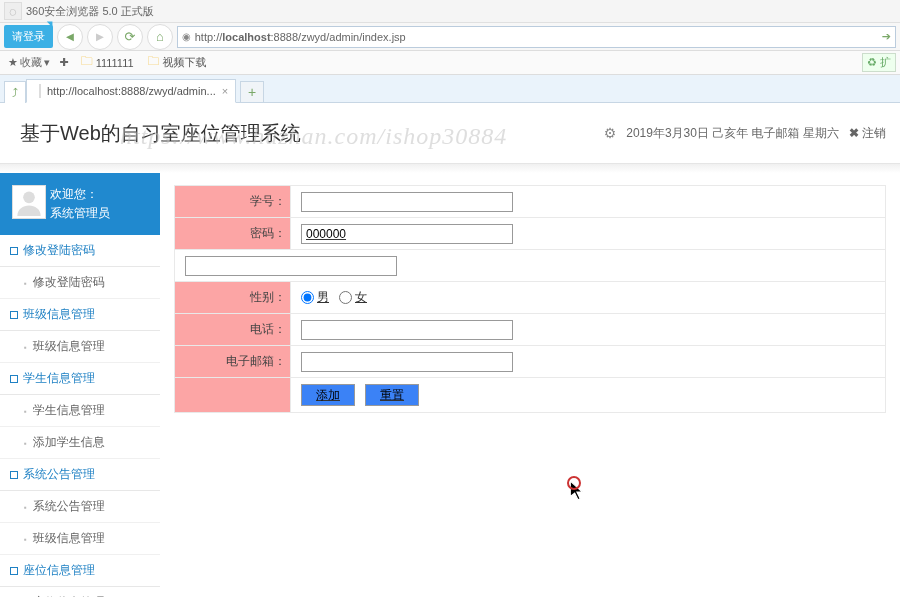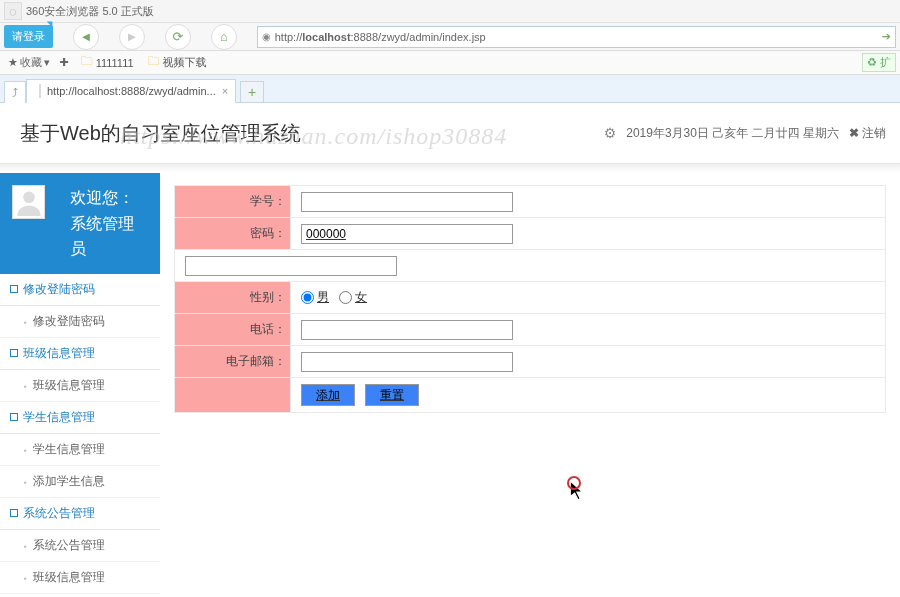--- a/index.html
+++ b/index.html
@@ -3,21 +3,21 @@
 <meta charset="utf-8">
 <style>
 * { margin: 0; padding: 0; box-sizing: border-box; font-family: "Microsoft YaHei", Arial, sans-serif; }
 body { background: #fff; font-size: 12px; color: #333; width: 900px; height: 597px; overflow: hidden; }
 
 
 .browser-top { height: 23px; background: #f5f5f5; display: flex; align-items: center; padding: 0 4px; gap: 4px; border-bottom: 1px solid #e0e0e0; }
 .browser-top .app-icon { width: 18px; height: 18px; background: #eee; border: 1px solid #ddd; display: flex; align-items: center; justify-content: center; font-size: 13px; color: #999; }
 .browser-top .app-title { font-size: 11px; color: #666; }
 
-.browser-nav { height: 28px; background: #f7f7f7; display: flex; align-items: center; padding: 0 4px; gap: 20px; border-bottom: 1px solid #ddd; }
+.browser-nav { height: 28px; background: #f7f7f7; display: flex; align-items: center; padding: 0 4px; gap: 4px; border-bottom: 1px solid #ddd; }
 .login-badge { background: #3bb0e5; color: #fff; font-size: 11px; padding: 4px 8px; border-radius: 2px; position: relative; }
 .login-badge::after { content:''; position:absolute; top: -4px; right: -2px; width: 0; height: 0; border-left: 4px solid transparent; border-right: 4px solid transparent; border-bottom: 4px solid #3bb0e5; transform: rotate(45deg);}
 .nav-btn { width: 26px; height: 26px; border: 1px solid #ddd; border-radius: 13px; background: #fff; display: flex; align-items: center; justify-content: center; color: #7aa868; font-size: 13px; cursor: pointer; }
 .nav-btn.disabled { color: #ccc; }
 .url-bar { flex: 1; height: 22px; border: 1px solid #bcd; background: #fff; display: flex; align-items: center; padding: 0 4px; gap: 4px; font-size: 11px; color: #666; }
 .url-bar .lock { color: #888; font-size: 10px; }
 .url-bar .arrow { color: #7aa868; margin-left: auto; }
 
 .bookmarks-bar { height: 24px; background: #fafafa; display: flex; align-items: center; padding: 0 4px; gap: 2px; border-bottom: 1px solid #ddd; overflow: hidden; }
 .bookmarks-bar .fav-label { color: #666; font-size: 11px; display:flex; align-items:center; gap:2px; padding: 0 4px;}
@@ -43,21 +43,21 @@
 .header-right .logout .x { font-weight: bold; }
 .header-divider { height: 10px; background: linear-gradient(#f0f0f0, #fff); border-top: 1px solid #e5e5e5; }
 
 .body { display: flex; height: 424px; }
 
 
 .sidebar { width: 160px; background: #1f81c4; color: #fff; }
 .user-block { padding: 12px 12px; display: flex; background: #2089cf; }
 .avatar { width: 34px; height: 34px; background: #fff; border: 1px solid #ddd; display:flex; align-items:center; justify-content:center; }
 .avatar svg { width: 28px; height: 28px; }
-.user-text { margin-left: 25px; font-size: 16px; line-height: 1.6; }
+.user-text { margin-left: 4px; font-size: 12px; line-height: 1.6; }
 .menu-group-header { background: #fff; color: #1f81c4; font-size: 12px; padding: 7px 10px; border-bottom: 1px solid #e7e7e7; display:flex; align-items:center; gap:5px; cursor:pointer;}
 .menu-group-header .sq { display:inline-block; width:8px; height:8px; border:1px solid #1f81c4; }
 .menu-item { background: #fff; color: #666; font-size: 12px; padding: 7px 10px 7px 24px; border-bottom: 1px solid #f0f0f0; cursor: pointer; }
 .menu-item::before { content: "▪"; color: #bbb; margin-right: 6px; font-size: 8px; }
 
 
 .main { flex: 1; background: #fff; padding: 12px 14px; }
 .form-panel { border: 1px solid #e9e9e9; border-right: none; border-bottom: none; }
 .form-row { display: flex; min-height: 32px; align-items: center; }
 .form-label { width: 116px; text-align: right; padding-right: 4px; font-size: 12px; color: #444; border-right: 1px solid #e9e9e9; border-bottom: 1px solid #e9e9e9; align-self: stretch; display:flex; align-items:center; justify-content:flex-end; background:#fca5a5;}
@@ -116,21 +116,21 @@
   </div>
   <div class="tab-add">+</div>
 </div>
 
 <div class="page">
   <div class="page-header">
     <div class="page-title">基于Web的自习室座位管理系统</div>
     <div class="watermark">https://www.huzhan.com/ishop30884</div>
     <div class="header-right">
       <span class="gear">⚙</span>
-      <span>2019年3月30日 己亥年 二月廿四 星期六</span>
+      <span>2019年3月30日 己亥年 电子邮箱 星期六</span>
       <span class="logout">
           <span class="x">✖</span>
           <span>注销</span>
         </span>
     </div>
   </div>
   <div class="header-divider"></div>
 
   <div class="body">
 

